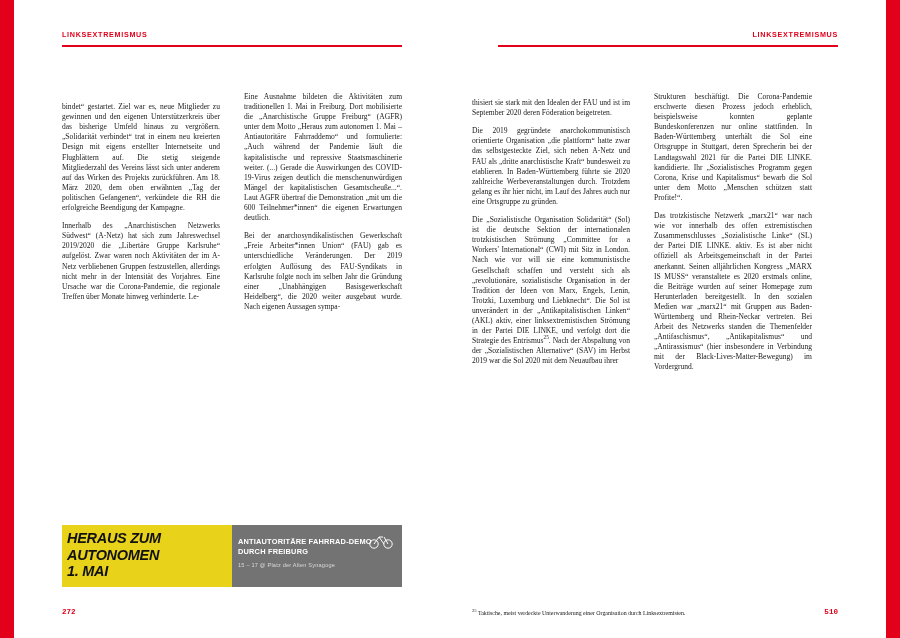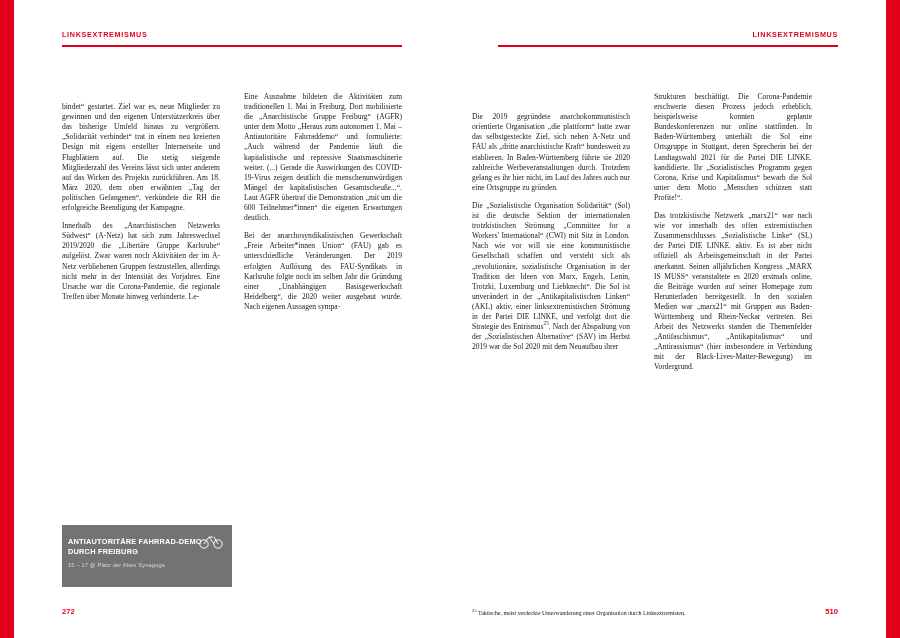--- a/index.html
+++ b/index.html
@@ -171,21 +171,21 @@
   .poster-right .bike {
     position: absolute;
     right: 8px;
     top: 8px;
   }
 
   
   .folio {
     position: absolute;
     bottom: 22px;
-    font-family: Liberation Sans, sans-serif;
+    font-family: Liberation Mono, monospace;
     font-size: 7.6px;
     font-weight: bold;
     color: #e2001a;
   }
   .folio.left-folio { left: 48px; }
   .folio.right-folio { right: 48px; }
 
   .footnote {
     position: absolute;
     bottom: 21px;
@@ -223,20 +223,27 @@
         <p>bindet“ gestartet. Ziel war es, neue Mitglieder zu gewinnen und den eigenen Unterstützerkreis über das bisherige Umfeld hinaus zu vergrößern. „Solidarität verbindet“ trat in einem neu kreierten Design mit eigens erstellter Internetseite und Flugblättern auf. Die stetig steigende Mitgliederzahl des Vereins lässt sich unter anderem auf das Wirken des Projekts zurückführen. Am 18. März 2020, dem oben erwähnten „Tag der politischen Gefangenen“, verkündete die RH die erfolgreiche Beendigung der Kampagne.</p>
         <p>Innerhalb des „Anarchistischen Netzwerks Südwest“ (A-Netz) hat sich zum Jahreswechsel 2019/2020 die „Libertäre Gruppe Karlsruhe“ aufgelöst. Zwar waren noch Aktivitäten der im A-Netz verbliebenen Gruppen festzustellen, allerdings nicht mehr in der Intensität des Vorjahres. Eine Ursache war die Corona-Pandemie, die regionale Treffen über Monate hinweg verhinderte. Le-</p>
       </div>
       <div class="col">
         <p>Eine Ausnahme bildeten die Aktivitäten zum traditionellen 1. Mai in Freiburg. Dort mobilisierte die „Anarchistische Gruppe Freiburg“ (AGFR) unter dem Motto „Heraus zum autonomen 1. Mai – Antiautoritäre Fahrraddemo“ und formulierte: „Auch während der Pandemie läuft die kapitalistische und repressive Staatsmaschinerie weiter. (...) Gerade die Auswirkungen des COVID-19-Virus zeigen deutlich die menschenunwürdigen Mängel der kapitalistischen Gesamtscheuße...“. Laut AGFR übertraf die Demonstration „mit um die 600 Teilnehmer*innen“ die eigenen Erwartungen deutlich.</p>
         <p>Bei der anarchosyndikalistischen Gewerkschaft „Freie Arbeiter*innen Union“ (FAU) gab es unterschiedliche Veränderungen. Der 2019 erfolgten Auflösung des FAU-Syndikats in Karlsruhe folgte noch im selben Jahr die Gründung einer „Unabhängigen Basisgewerkschaft Heidelberg“, die 2020 weiter ausgebaut wurde. Nach eigenen Aussagen sympa-</p>
       </div>
     </div>
 
     <div class="figure">
+      <div class="poster-left">
+        <div class="ptext">
+          <div>HERAUS ZUM</div>
+          <div>AUTONOMEN</div>
+          <div>1. MAI</div>
+        </div>
+      </div>
       <div class="poster-right">
         <svg class="bike" width="26" height="16" viewBox="0 0 26 16">
           <circle cx="6" cy="11" r="4.2" fill="none" stroke="#ffffff" stroke-width="1"></circle>
           <circle cx="20" cy="11" r="4.2" fill="none" stroke="#ffffff" stroke-width="1"></circle>
           <path d="M6 11 L11 4 L16 11 M11 4 L15 4 M20 11 L16 4" fill="none" stroke="#ffffff" stroke-width="1"></path>
         </svg>
         <div class="r1">ANTIAUTORITÄRE FAHRRAD-DEMO</div>
         <div class="r2">DURCH FREIBURG</div>
         <div class="r3">15 – 17 @ Platz der Alten Synagoge</div>
       </div>
@@ -244,20 +251,21 @@
 
     <div class="folio left-folio">272</div>
   </div>
 
   <div class="page right">
     <div class="runhead right-head">LINKSEXTREMISMUS</div>
     <div class="rule right-rule"></div>
 
     <div class="cols">
       <div class="col">
+        <p>thisiert sie stark mit den Idealen der FAU und ist im September 2020 deren Föderation beigetreten.</p>
         <p>Die 2019 gegründete anarchokommunistisch orientierte Organisation „die plattform“ hatte zwar das selbstgesteckte Ziel, sich neben A-Netz und FAU als „dritte anarchistische Kraft“ bundesweit zu etablieren. In Baden-Württemberg führte sie 2020 zahlreiche Werbeveranstaltungen durch. Trotzdem gelang es ihr hier nicht, im Lauf des Jahres auch nur eine Ortsgruppe zu gründen.</p>
         <p><span>Die „Sozialistische Organisation Solidarität“ (Sol) ist die deutsche Sektion der internationalen trotzkistischen Strömung „Committee for a Workers' International“ (CWI) mit Sitz in London. Nach wie vor will sie eine kommunistische Gesellschaft schaffen und versteht sich als „revolutionäre, sozialistische Organisation in der Tradition der Ideen von Marx, Engels, Lenin, Trotzki, Luxemburg und Liebknecht“. Die Sol ist unverändert in der „Antikapitalistischen Linken“ (AKL) aktiv, einer linksextremistischen Strömung in der Partei DIE LINKE, und verfolgt dort die Strategie des Entrismus</span><sup class="fnmark">25</sup><span>. Nach der Abspaltung von der „Sozialistischen Alternative“ (SAV) im Herbst 2019 war die Sol 2020 mit dem Neuaufbau ihrer</span></p>
       </div>
       <div class="col">
         <p>Strukturen beschäftigt. Die Corona-Pandemie erschwerte diesen Prozess jedoch erheblich, beispielsweise konnten geplante Bundeskonferenzen nur online stattfinden. In Baden-Württemberg unterhält die Sol eine Ortsgruppe in Stuttgart, deren Sprecherin bei der Landtagswahl 2021 für die Partei DIE LINKE. kandidierte. Ihr „Sozialistisches Programm gegen Corona, Krise und Kapitalismus“ bewarb die Sol unter dem Motto „Menschen schützen statt Profite!“.</p>
         <p>Das trotzkistische Netzwerk „marx21“ war nach wie vor innerhalb des offen extremistischen Zusammenschlusses „Sozialistische Linke“ (SL) der Partei DIE LINKE. aktiv. Es ist aber nicht offiziell als Arbeitsgemeinschaft in der Partei anerkannt. Seinen alljährlichen Kongress „MARX IS MUSS“ veranstaltete es 2020 erstmals online, die Beiträge wurden auf seiner Homepage zum Herunterladen bereitgestellt. In den sozialen Medien war „marx21“ mit Gruppen aus Baden-Württemberg und Rhein-Neckar vertreten. Bei Arbeit des Netzwerks standen die Themenfelder „Antifaschismus“, „Antikapitalismus“ und „Antirassismus“ (hier insbesondere in Verbindung mit der Black-Lives-Matter-Bewegung) im Vordergrund.</p>
       </div>
     </div>
 
     <div class="footnote"><sup>25</sup><span> Taktische, meist verdeckte Unterwanderung einer Organisation durch Linksextremisten.</span></div>

